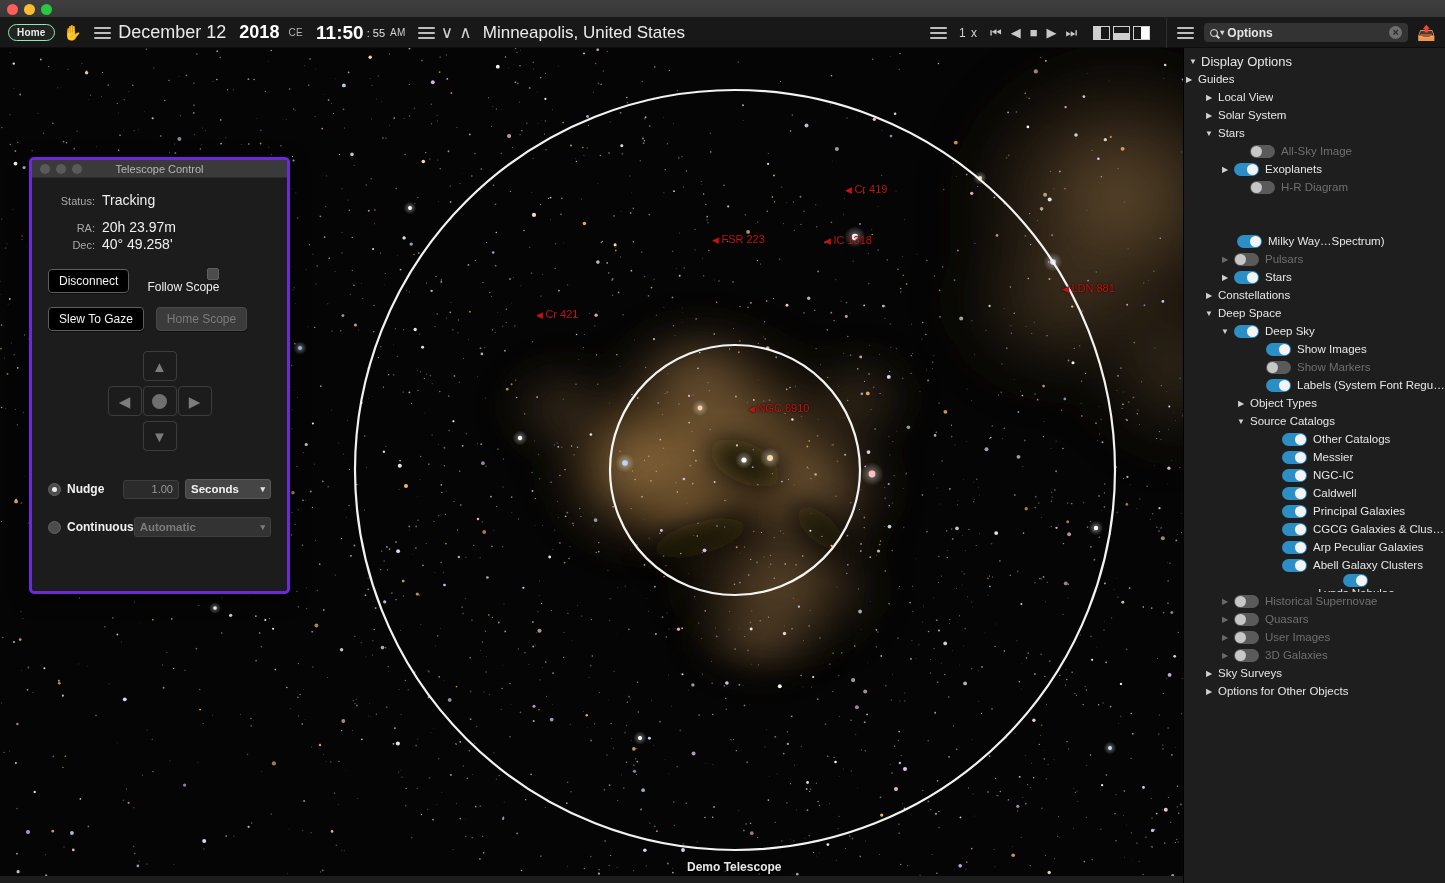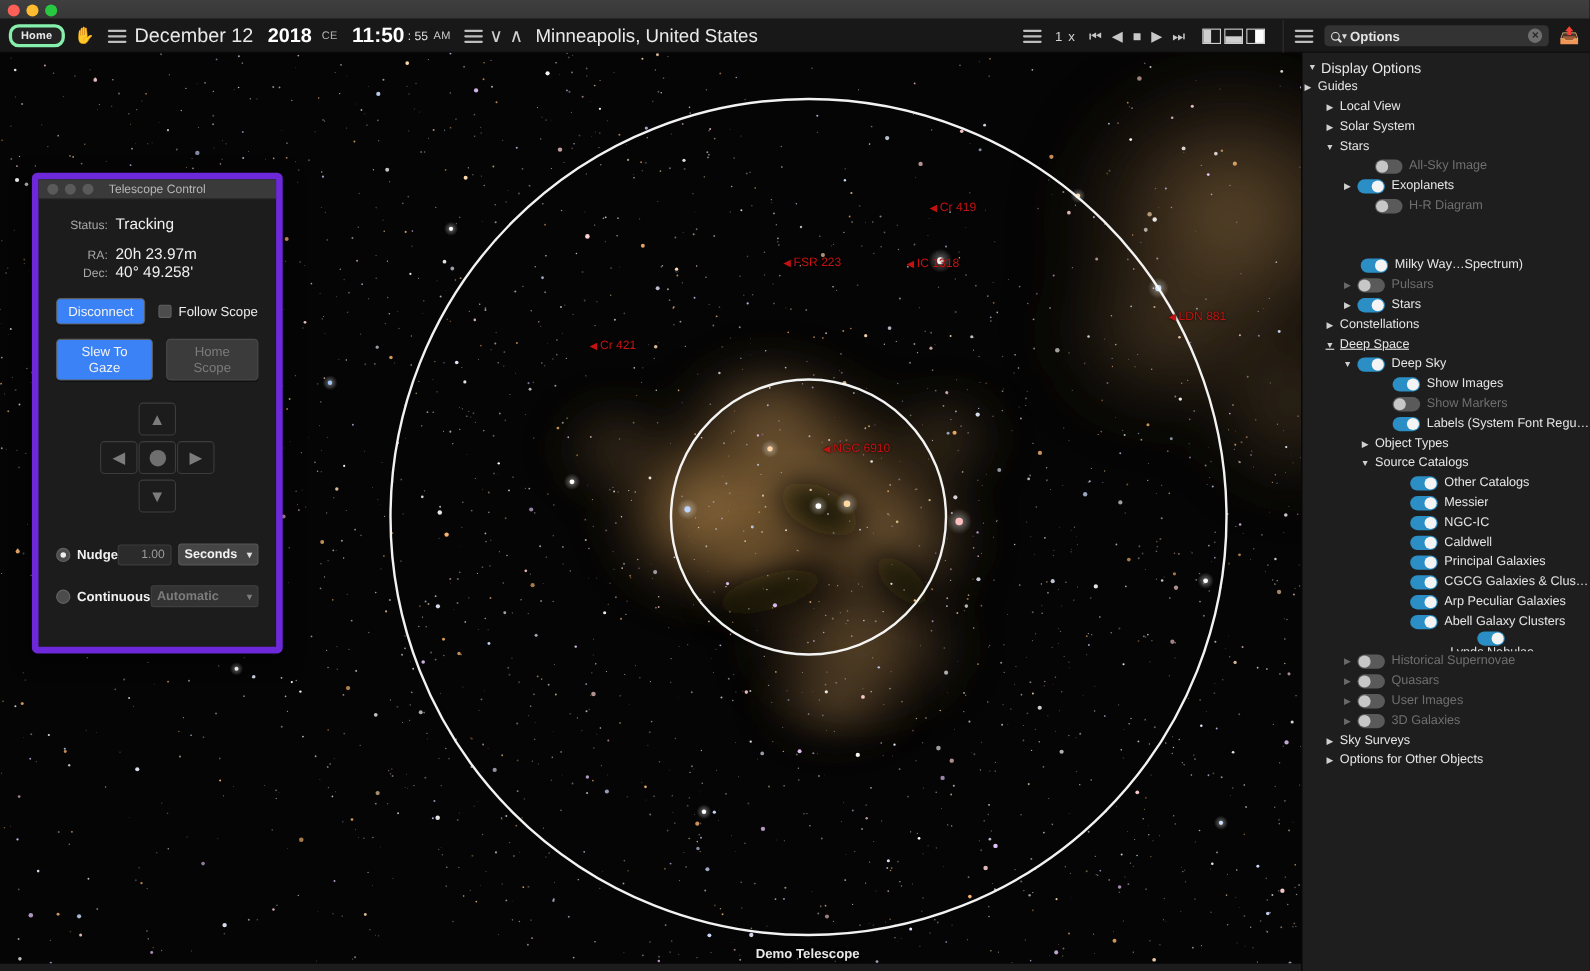--- a/index.html
+++ b/index.html
@@ -29,21 +29,21 @@
 
   
   .toolbar {
     position: absolute; top: 18px; left: 0; width: 1445px; height: 30px;
     background: #181818;
     border-bottom: 1px solid #0c0c0c;
     display: flex; align-items: center;
   }
   .tb-left { display: flex; align-items: center; height: 100%; padding-left: 8px; }
   .home-btn {
-    border: 3px solid #86efac; border-radius: 9px;
+    border: 1px solid #86efac; border-radius: 9px;
     color: #e9e9e9; font-size: 10px; font-weight: bold;
     padding: 2px 8px; background: #232323; letter-spacing: .2px;
   }
   .hand-icon { margin-left: 9px; color: #d6d6d6; font-size: 15px; line-height: 1; }
   .hamb {
     display: inline-flex; flex-direction: column; justify-content: center;
     gap: 3px; width: 17px; margin-left: 12px;
   }
   .hamb i { display: block; height: 2px; background: #bdbdbd; border-radius: 1px; }
   .tb-date { color: #e8e8e8; font-size: 18px; margin-left: 7px; }
@@ -104,22 +104,22 @@
   }
   .mk { color: #c41212; font-size: 9px; }
   .scope-name {
     position: absolute; color: #e8e8e8; font-size: 12px; font-weight: bold;
     left: 687px; top: 812px; text-shadow: 0 0 3px #000;
   }
 
   
   .tcp {
     position: absolute; left: 29px; top: 157px;
-    width: 228px; height: 437px;
-    background: #1c1c1c; border: 6px solid #6d28d9; border-radius: 5px;
+    width: 261px; height: 437px;
+    background: #1c1c1c; border: 3px solid #6d28d9; border-radius: 5px;
     box-shadow: 0 5px 18px rgba(0,0,0,.65);
     overflow: hidden;
   }
   .tcp-bar {
     height: 18px; background: #3a3a3a; border-bottom: 1px solid #2b2b2b;
     position: relative; display: flex; align-items: center;
   }
   .tcp-dots { display: flex; gap: 6px; margin-left: 8px; }
   .tcp-dots i { width: 10px; height: 10px; border-radius: 50%; background: #5a5a5a; }
   .tcp-title {
@@ -130,32 +130,32 @@
   .row { display: flex; align-items: baseline; margin-bottom: 2px; }
   .lbl { color: #a8a8a8; font-size: 11px; text-align: right; }
   .val { color: #f0f0f0; font-size: 14px; margin-left: 7px; }
   .row.status { margin-bottom: 11px; }
   .row.status .lbl { width: 47px; }
   .row.ra .lbl, .row.dec .lbl { width: 47px; }
   .row.ra { margin-bottom: 1px; }
   .row.dec { margin-bottom: 16px; }
 
   .btn {
-    background: #3b82f6; border: 1px solid #5e5e5e; border-radius: 4px;
+    background: #000000; border: 1px solid #5e5e5e; border-radius: 4px;
     color: #f2f2f2; font-size: 12px; padding: 4px 10px;
     box-shadow: 0 1px 0 rgba(0,0,0,.5);
   }
   .btn.disabled { color: #7b7b7b; background: #3b3b3b; border-color: #4a4a4a; }
   .btnrow { display: flex; align-items: center; gap: 12px; margin-bottom: 13px; }
   .chk {
     width: 12px; height: 12px; border-radius: 2px;
     background: #4c4c4c; border: 1px solid #5f5f5f; display: inline-block;
   }
   .chklabel { color: #ececec; font-size: 12px; margin-left: 6px; }
-  .chkwrap { display: flex; align-items: center; }
+  .chkwrap { display: flex; align-items: flex-end; flex-direction: column; }
 
   .dpad { position: relative; width: 150px; height: 110px; margin: 20px auto 0 auto; }
   .dbtn {
     position: absolute; width: 34px; height: 30px;
     border: 1px solid #3c3c3c; border-radius: 4px;
     display: flex; align-items: center; justify-content: center;
     color: #7c7c7c; font-size: 15px; line-height: 1;
   }
   .dbtn.up    { left: 58px; top: 0; }
   .dbtn.left  { left: 23px; top: 35px; }
@@ -2937,21 +2937,21 @@
         <span class="toggle on" style="margin-left: 4px;">
           <i></i>
         </span>
         <span class="slabel">Stars</span>
       </div>
       <div class="srow" style="padding-left: 20px;">
         <span class="disc closed"></span>
         <span class="sp" style="width: 4px;"></span>
         <span class="slabel">Constellations</span>
       </div>
-      <div class="srow" style="padding-left: 20px; text-decoration: underline;">
+      <div class="srow" style="padding-left: 20px;">
         <span class="disc open"></span>
         <span class="sp" style="width: 4px;"></span>
         <span class="slabel">Deep Space</span>
       </div>
       <div class="srow" style="padding-left: 36px;">
         <span class="disc open"></span>
         <span class="toggle on" style="margin-left: 4px;">
           <i></i>
         </span>
         <span class="slabel">Deep Sky</span>

